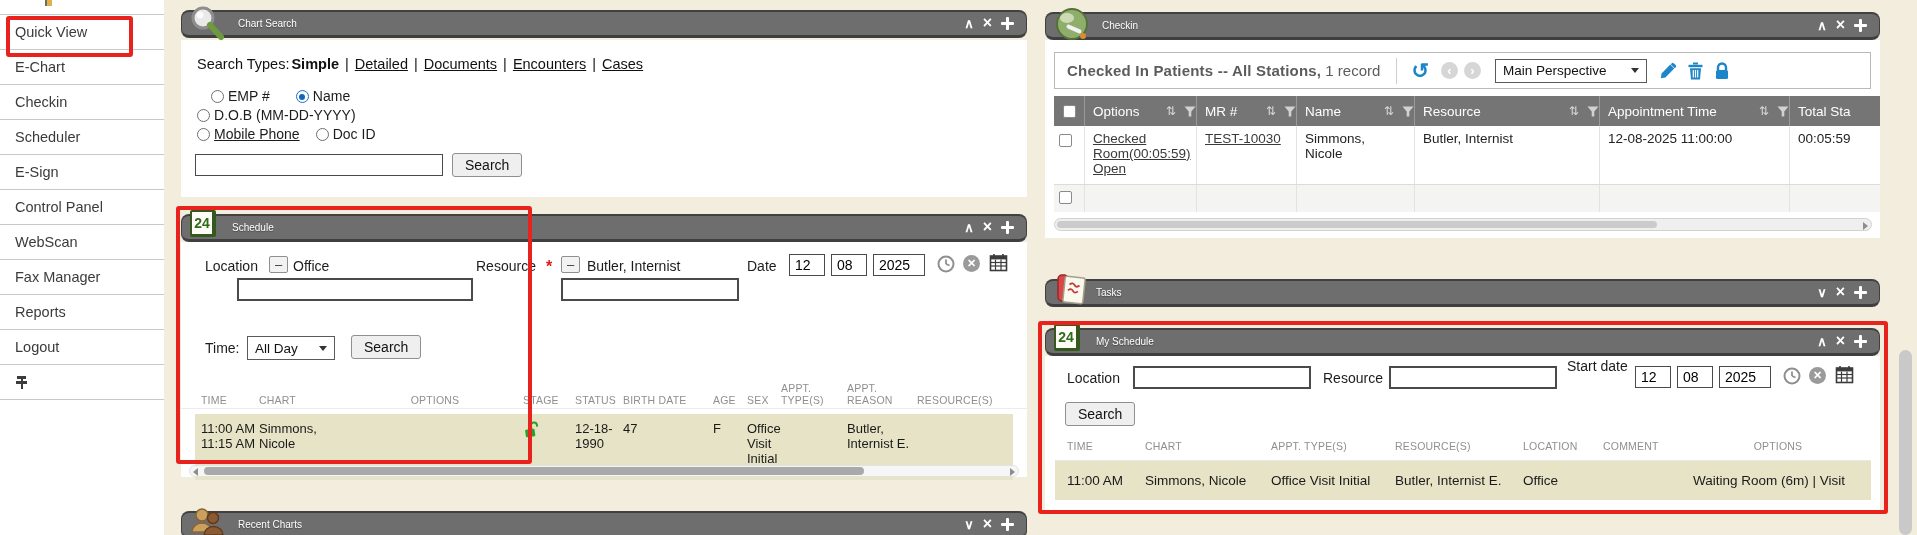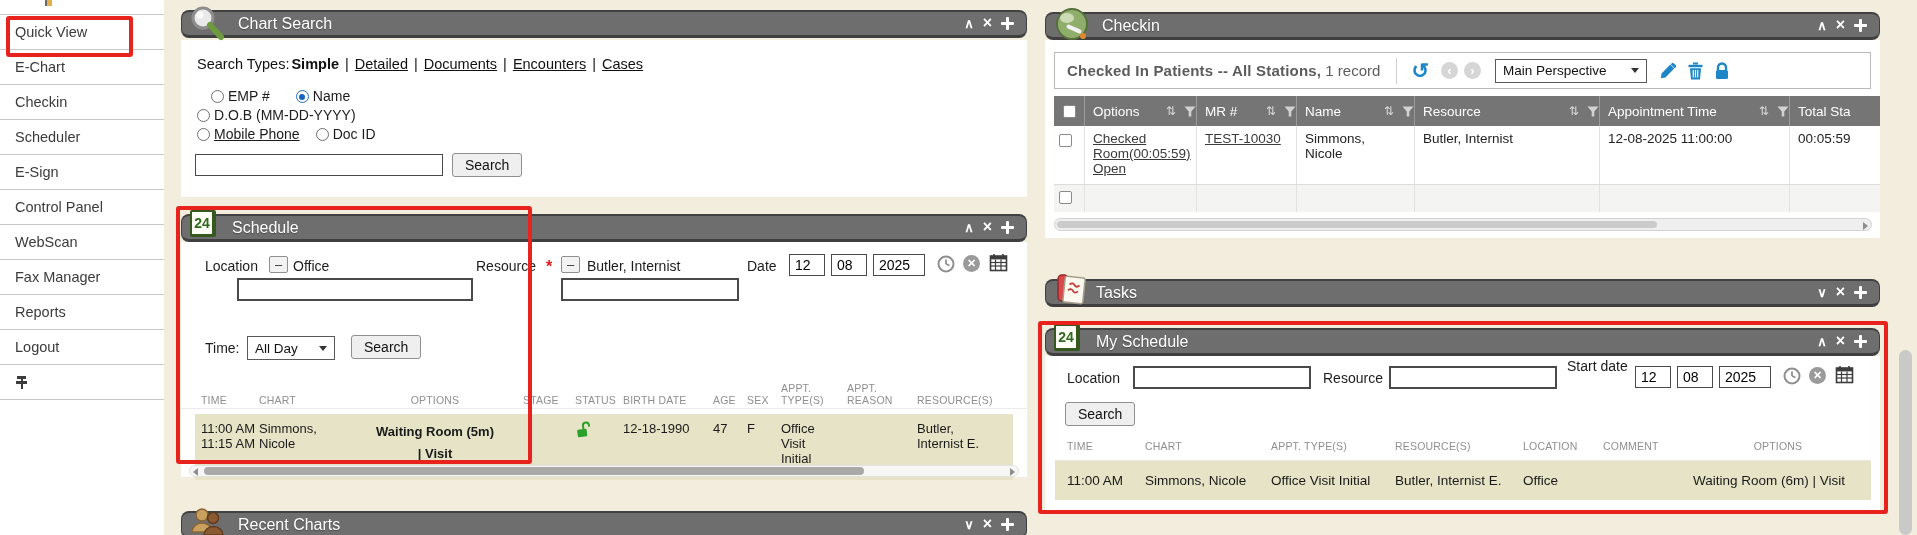--- a/index.html
+++ b/index.html
@@ -17,21 +17,21 @@
   .pin-glyph::before { content:""; position:absolute; left:1px; top:0; width:9px; height:3px; background:#3c3c3c; }
   .pin-glyph::after  { content:""; position:absolute; left:4.5px; top:3px; width:2px; height:10px; background:#3c3c3c; }
   .pin-flange { position:absolute; left:0; top:5px; width:11px; height:2.5px; background:#3c3c3c; }
 
   
   .annotation { position:absolute; border:4px solid #e8231d; border-radius:3px; z-index:60; pointer-events:none; }
 
   
   .phead { position:absolute; height:28px; background:#6e6e6e; border:1px solid #414141; border-top-width:2px;
            border-bottom:3px solid #3f3f3f; border-radius:8px; color:#fff; display:flex; align-items:center; z-index:5; }
-  .phead .ptitle { font-size:16px; margin-left:56px; text-shadow:0 1px 1px rgba(0,0,0,.35); }
+  .phead .ptitle { font-size:10px; margin-left:56px; text-shadow:0 1px 1px rgba(0,0,0,.35); }
   .phead .ptitle.sm { margin-left:50px; }
   .phead-icons { position:absolute; right:12px; top:0; height:100%; display:flex; align-items:center; gap:9px; }
   .chv { font-weight:bold; font-size:13px; line-height:1; }
   .xic { font-weight:bold; font-size:16px; line-height:1; margin-top:-2px; }
   .mv { position:relative; width:13px; height:13px; display:inline-block; }
   .mv::before { content:""; position:absolute; left:5px; top:0; width:3px; height:13px; background:#fff; border-radius:1px; }
   .mv::after  { content:""; position:absolute; top:5px; left:0; width:13px; height:3px; background:#fff; border-radius:1px; }
   .hicon { position:absolute; left:6px; top:-8px; }
   .pbody { position:absolute; background:#fff; z-index:2; }
 
@@ -247,22 +247,20 @@
       <div>SEX</div>
       <div>APPT. TYPE(S)</div>
       <div>APPT. REASON</div>
       <div>RESOURCE(S)</div>
     </div>
     <div class="sch-grid-row">
       <div class="pre">11:00 AM
 11:15 AM</div>
       <div class="pre">Simmons,
 Nicole</div>
-      <div class="pre" style="font-weight:bold; text-align:center; line-height:1.7;">Waiting Room (5m)
-| Visit</div>
       <div></div>
       <div>
         <span>
           <svg width="17" height="17" viewBox="0 0 17 17" style="transform:rotate(-8deg);">
             <path d="M8.5,8 V4.8 a3,3 0 0 1 6,0 V6.5" fill="none" stroke="#2aa12a" stroke-width="2"></path>
             <rect x="2" y="8" width="9.5" height="7.5" rx="1" fill="#2aa12a"></rect>
           </svg>
         </span>
       </div>
       <div>12-18-1990</div>

